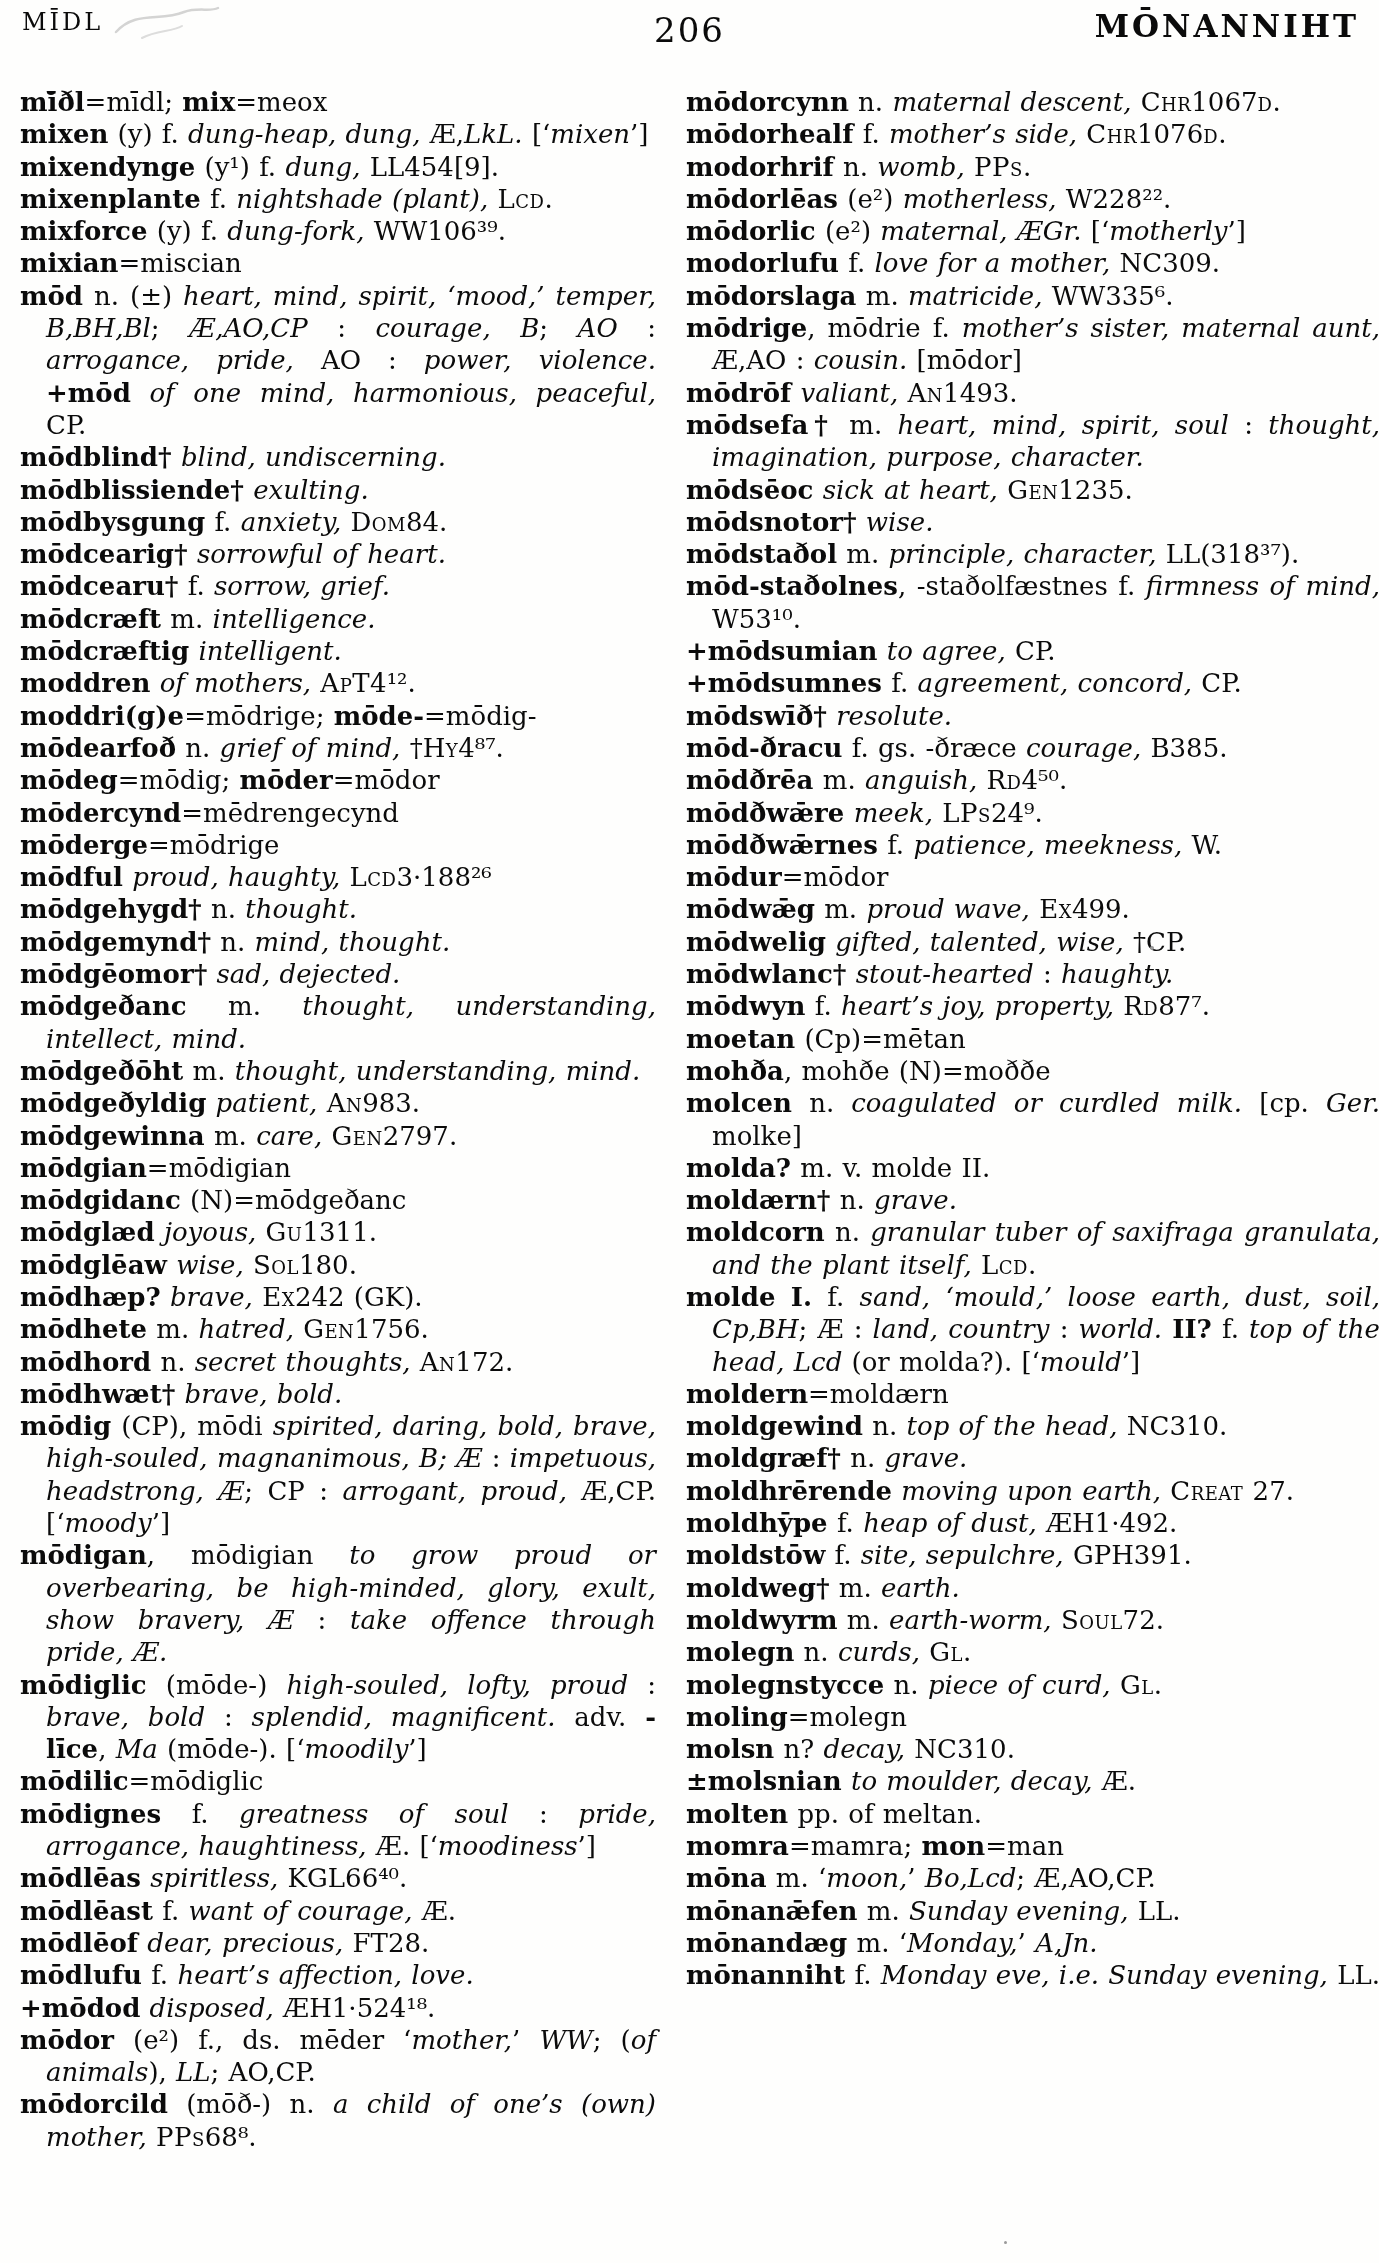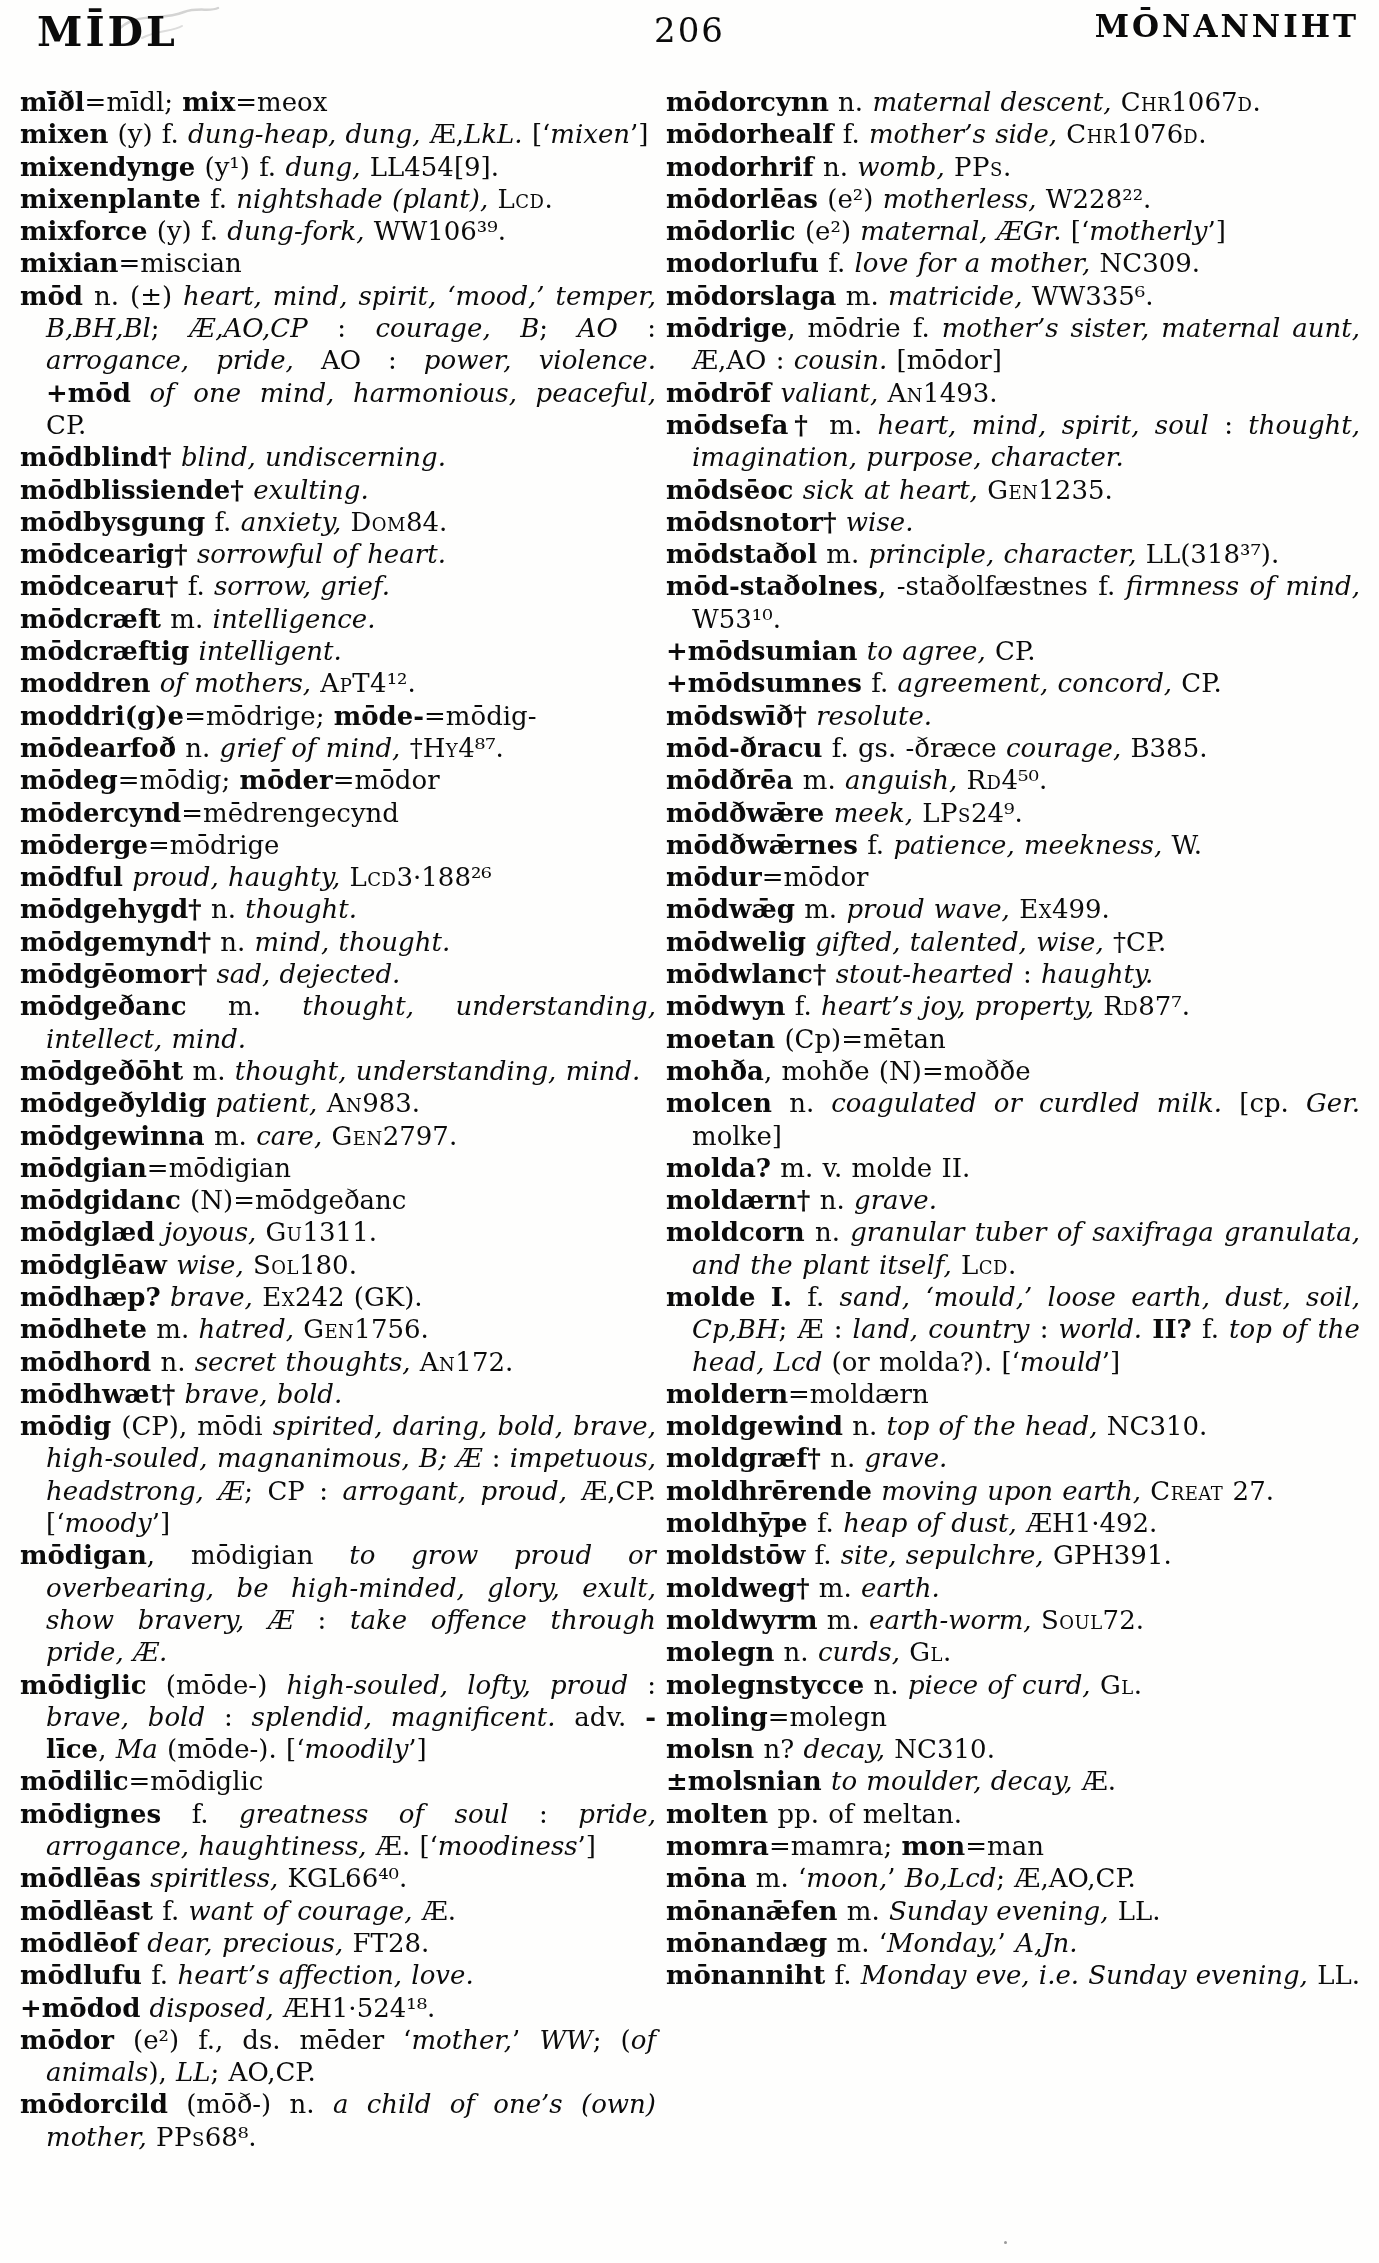--- a/index.html
+++ b/index.html
@@ -13,34 +13,34 @@
   .page {
     position: relative;
     width: 1379px; height: 2263px;
     overflow: hidden;
     background: #fefefd;
   }
   
   .running-head { position: absolute; top: 0; left: 0; right: 0; height: 60px; }
   .rh-left {
     position: absolute; left: 22px; top: 8px;
-    font-size: 41px; font-weight: bold; letter-spacing: 3px; margin-left: 15px;
+    font-size: 24px; font-weight: normal; letter-spacing: 3px;
   }
   .rh-center {
     position: absolute; left: 0; right: 0; top: 10px;
     text-align: center; font-size: 34px; letter-spacing: 2px;
   }
   .rh-right {
     position: absolute; right: 20px; top: 8px;
     font-size: 31px; font-weight: bold; letter-spacing: 3px;
   }
   
   .columns {
     position: absolute; top: 86px; left: 20px;
-    display: flex; gap: 10px;
+    display: flex; gap: 30px;
   }
   .col { }
   .col-left  { width: 636px; }
   .col-right { width: 694px; }
   .entry {
     margin: 0;
     font-size: 26px;
     line-height: 32.3px;
     text-align: justify;
     padding-left: 26px;

